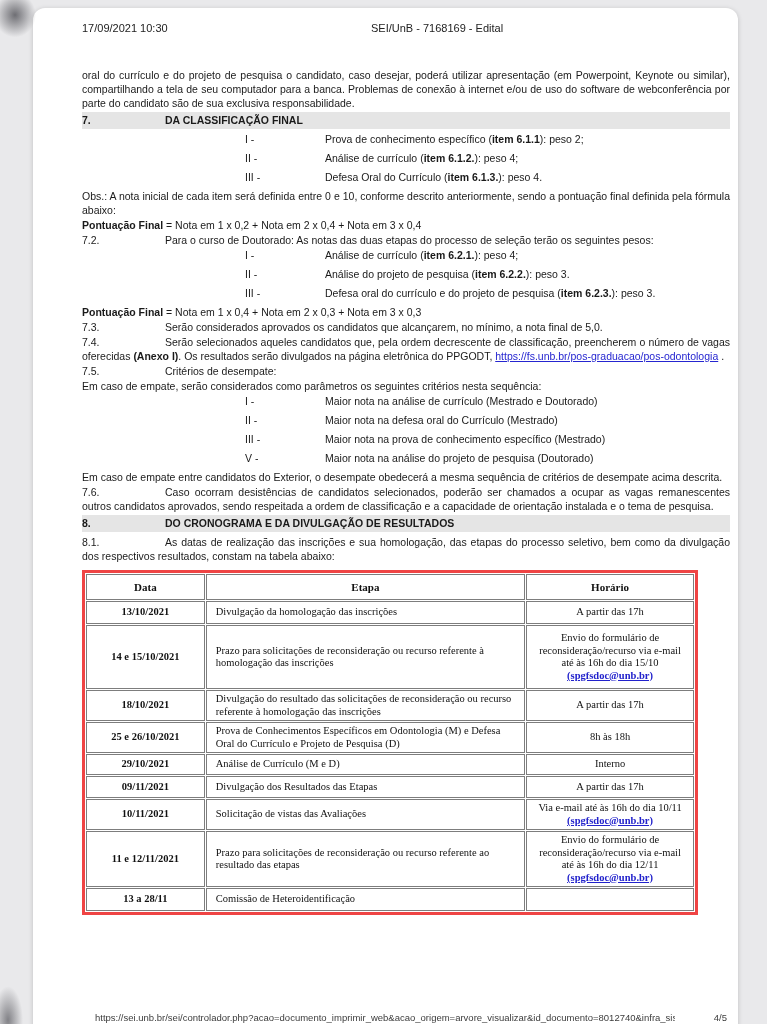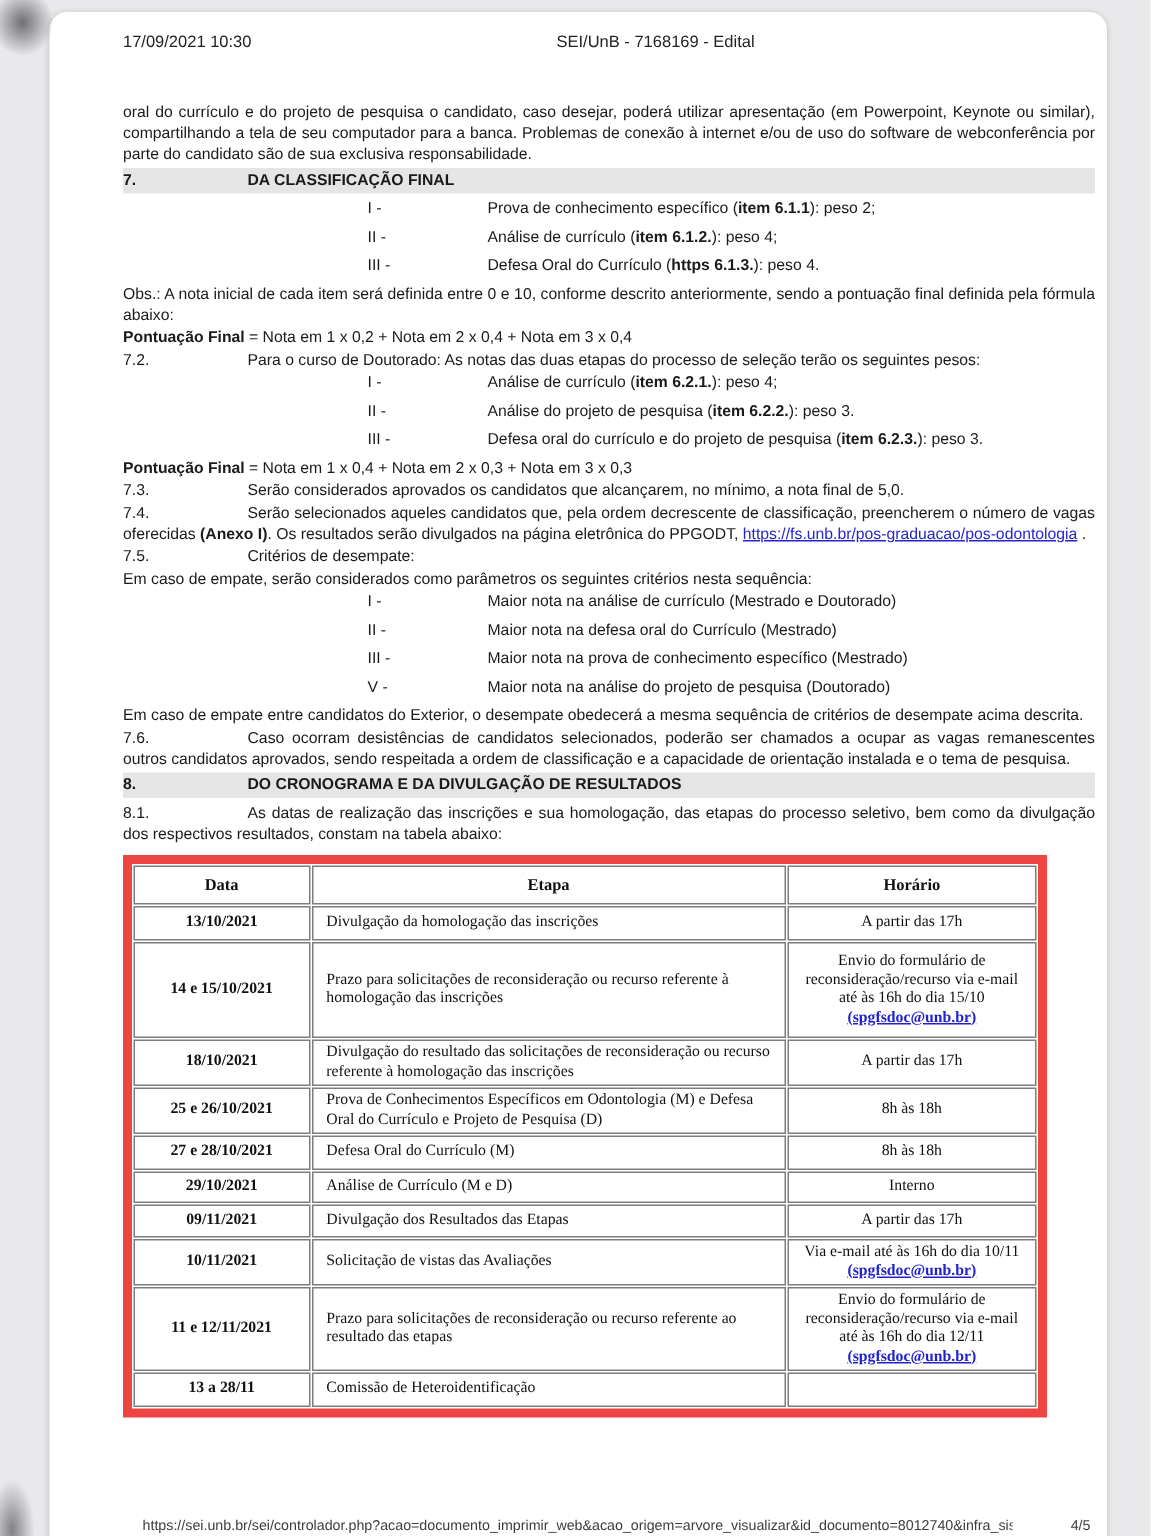--- a/index.html
+++ b/index.html
@@ -32,21 +32,21 @@
   .lnum{position:absolute;left:163px;}
   .pf b{font-weight:bold;}
   a{cursor:pointer;}
   .weblink{color:#2525d0;text-decoration:underline;}
   .plink{color:#663399;font-weight:bold;text-decoration:underline;}
   .mail{color:#2222cc;font-weight:bold;text-decoration:underline;}
   
   .doc-table{
     margin-top:7px;width:616px;
     border-collapse:separate;border-spacing:1px;
-    border:6px solid #ef4444;background:#fff;
+    border:3px solid #ef4444;background:#fff;
     font-family:"Liberation Serif",serif;font-size:10.5px;color:#111;
     table-layout:fixed;
   }
   .doc-table th,.doc-table td{border:1px solid #7d7d7d;padding:2px 6px;vertical-align:middle;line-height:12.5px;}
   .doc-table th{font-weight:bold;text-align:center;font-size:11px;}
   .col-date{width:116px;}
   .col-etapa{width:312px;}
   .col-hora{width:164px;}
   td.c-date{font-weight:bold;text-align:center;}
   td.c-etapa{text-align:left;padding-left:9px;}
@@ -74,21 +74,21 @@
     </div>
 
 
     <div class="li">
       <span class="lnum">I -</span><span>Prova de conhecimento específico (</span><b>item 6.1.1</b><span>): peso 2;</span>
     </div>
     <div class="li">
       <span class="lnum">II -</span><span>Análise de currículo (</span><b>item 6.1.2.</b><span>): peso 4;</span>
     </div>
     <div class="li">
-      <span class="lnum">III -</span><span>Defesa Oral do Currículo (</span><b>https 6.1.3.</b><span>): peso 4.</span>
+      <span class="lnum">III -</span><span>Defesa Oral do Currículo (</span><b>item 6.1.3.</b><span>): peso 4.</span>
     </div>
 
     <p>Obs.: A nota inicial de cada item será definida entre 0 e 10, conforme descrito anteriormente, sendo a pontuação final definida pela fórmula abaixo:</p>
     <p class="pf">
       <b>Pontuação Final</b><span> = Nota em 1 x 0,2 + Nota em 2 x 0,4 + Nota em 3 x 0,4</span>
     </p>
 
     <p>
       <span class="pnum">7.2.</span><span>Para o curso de Doutorado: As notas das duas etapas do processo de seleção terão os seguintes pesos:</span>
     </p>
@@ -176,25 +176,20 @@
       <tr style="height:30px;">
         <td class="c-date">18/10/2021</td>
         <td class="c-etapa">Divulgação do resultado das solicitações de reconsideração ou recurso referente à homologação das inscrições</td>
         <td class="c-hora">A partir das 17h</td>
       </tr>
       <tr style="height:30px;">
         <td class="c-date">25 e 26/10/2021</td>
         <td class="c-etapa">Prova de Conhecimentos Específicos em Odontologia (M) e Defesa Oral do Currículo e Projeto de Pesquisa (D)</td>
         <td class="c-hora">8h às 18h</td>
       </tr>
-      <tr style="height:23px;">
-        <td class="c-date">27 e 28/10/2021</td>
-        <td class="c-etapa">Defesa Oral do Currículo (M)</td>
-        <td class="c-hora">8h às 18h</td>
-      </tr>
       <tr style="height:21px;">
         <td class="c-date">29/10/2021</td>
         <td class="c-etapa">Análise de Currículo (M e D)</td>
         <td class="c-hora">Interno</td>
       </tr>
       <tr style="height:22px;">
         <td class="c-date">09/11/2021</td>
         <td class="c-etapa">Divulgação dos Resultados das Etapas</td>
         <td class="c-hora">A partir das 17h</td>
       </tr>

